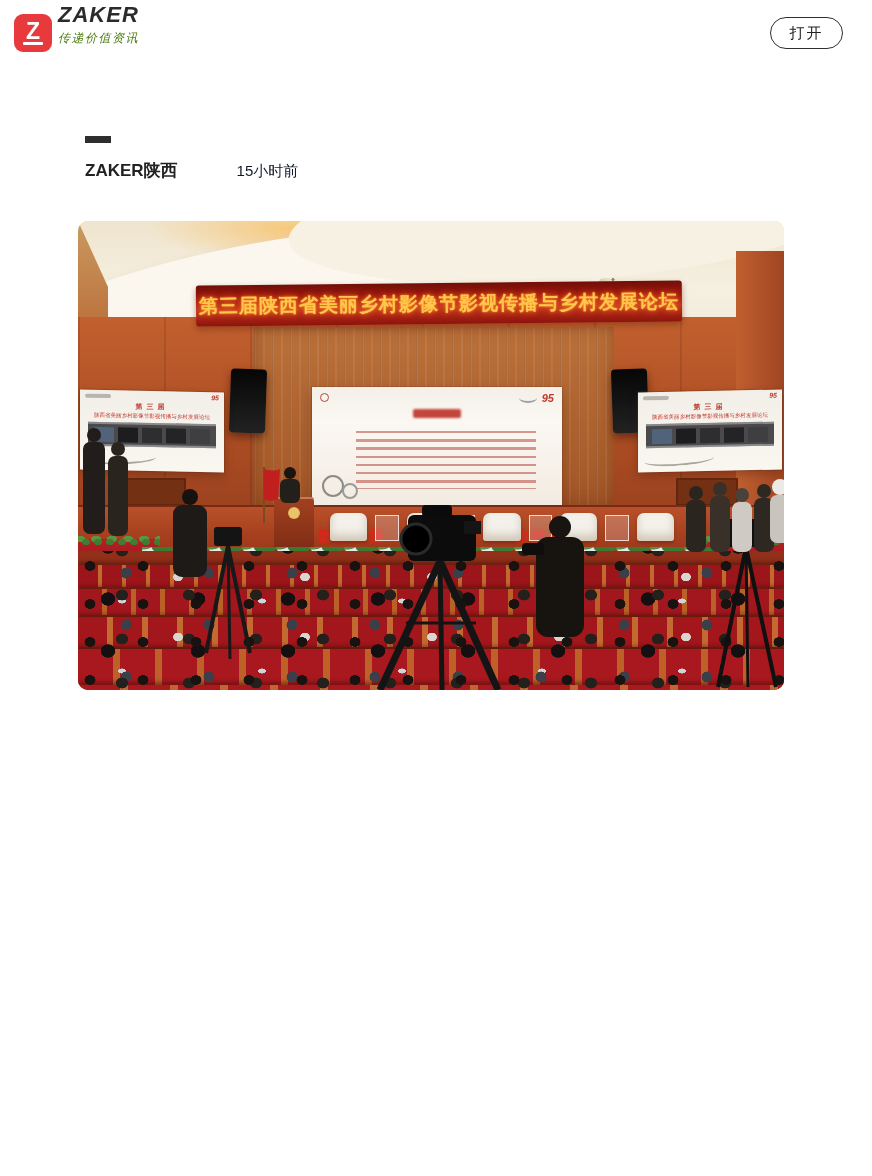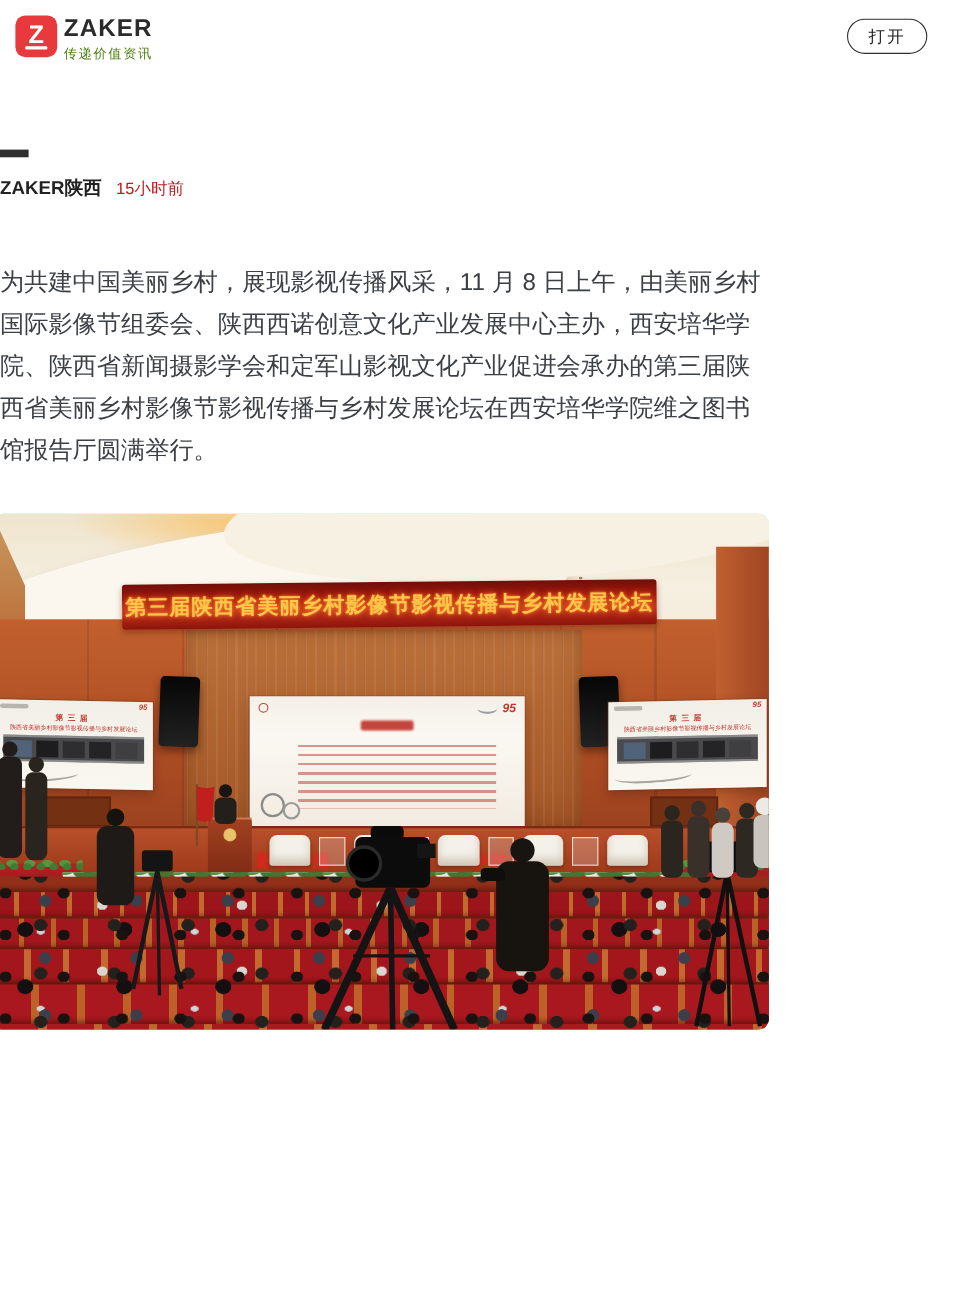--- a/index.html
+++ b/index.html
@@ -5,41 +5,41 @@
   html,body{margin:0;padding:0;background:#fff;}
   .page{position:relative;width:872px;height:1176px;background:#fff;overflow:hidden;
         font-family:"Liberation Sans","DejaVu Sans",sans-serif;}
 
   
   .hdr{position:relative;height:52px;padding-top:14px;}
   .logo{position:absolute;left:14px;top:14px;width:38px;height:38px;border-radius:9px;
         background:#e83a3c;display:flex;align-items:center;justify-content:center;cursor:pointer;}
   .logo .z{color:#fff;font-weight:bold;font-size:23px;line-height:1;transform:translateY(-2px);}
   .logo .zbar{position:absolute;left:9px;right:9px;bottom:7px;height:3px;background:#fff;border-radius:1px;}
-  .brand{position:absolute;left:58px;top:15px;}
+  .brand{position:absolute;left:58px;top:4px;font-style:italic;}
   .brand .name{font-size:22px;font-weight:bold;color:#2b2b2b;letter-spacing:1px;line-height:22px;}
   .brand .tag{font-size:12px;color:#4d7c0f;letter-spacing:1.5px;margin-top:4px;}
   .openbtn{position:absolute;right:29px;top:17px;width:71px;height:30px;border-radius:16px;
            border:1.5px solid #2f2f2f;background:#fff;font-size:15px;color:#222;
            letter-spacing:2px;display:flex;align-items:center;justify-content:center;cursor:pointer;}
 
   
-  .article{width:707px;}
+  .article{padding-left:85px;width:707px;}
   .dash{margin-top:70px;width:26px;height:7px;background:#2e2e2e;}
   .meta{margin-top:16px;display:flex;align-items:baseline;gap:13px;}
   .meta .src{font-size:17px;font-weight:bold;color:#222;}
-  .meta .time{font-size:15px;color:#b91c1c;}
+  .meta .time{font-size:15px;color:#0f172a;margin-left:46px;}
   h1.title{margin:47px 0 0 0;width:700px;font-family:"Liberation Serif","DejaVu Serif",serif;
            font-weight:bold;font-size:44px;line-height:62px;letter-spacing:2px;color:#262626;}
   p.body{margin:56px 0 0 0;width:700px;font-size:22px;line-height:38px;color:#3c4045;
          letter-spacing:0;text-align:left;}
 
   
   .photo{position:relative;margin:39px 0 0 -7px;width:706px;height:469px;border-radius:10px;
-         overflow:hidden;background:#86efac;cursor:pointer;}
+         overflow:hidden;background:#bef264;cursor:pointer;}
   .photo *{position:absolute;}
 
   .ceiling{left:0;top:0;width:706px;height:126px;
     background:
       radial-gradient(closest-side,rgba(90,70,50,.55) 40%,transparent 60%) 26px 88px/10px 8px no-repeat,
       radial-gradient(closest-side,rgba(90,70,50,.5) 40%,transparent 60%) 58px 106px/10px 8px no-repeat,
       radial-gradient(closest-side,rgba(90,70,50,.5) 40%,transparent 60%) 90px 120px/9px 7px no-repeat,
       radial-gradient(closest-side,rgba(140,110,80,.8) 45%,transparent 60%) 148px 58px/6px 5px no-repeat,
       radial-gradient(closest-side,rgba(140,110,80,.8) 45%,transparent 60%) 206px 46px/6px 5px no-repeat,
       radial-gradient(closest-side,rgba(140,110,80,.7) 45%,transparent 60%) 268px 38px/6px 5px no-repeat,
@@ -187,21 +187,20 @@
     </div>
     <div class="openbtn" data-interactable="true">打开</div>
   </header>
 
   <main class="article" data-interactable="false">
     <div class="dash" data-interactable="false"></div>
     <div class="meta" data-interactable="false">
       <span class="src" data-interactable="true">ZAKER陕西</span>
       <span class="time" data-interactable="false">15小时前</span>
     </div>
-    <p class="body" data-interactable="false">为共建中国美丽乡村，展现影视传播风采，11 月 8 日上午，由美丽乡村国际影像节组委会、陕西西诺创意文化产业发展中心主办，西安培华学院、陕西省新闻摄影学会和定军山影视文化产业促进会承办的第三届陕西省美丽乡村影像节影视传播与乡村发展论坛在西安培华学院维之图书馆报告厅圆满举行。</p>
 
     <figure class="photo" data-interactable="true">
       <div class="ceiling" data-interactable="false"></div>
       <div class="ceil-band" data-interactable="false"></div>
       <div class="ceil-band2" data-interactable="false"></div>
       <div class="wedge-l" data-interactable="false"></div>
 
       <div class="wall" data-interactable="false"></div>
       <div class="pillar-r" data-interactable="false"></div>
       <div class="wood" data-interactable="false"></div>

